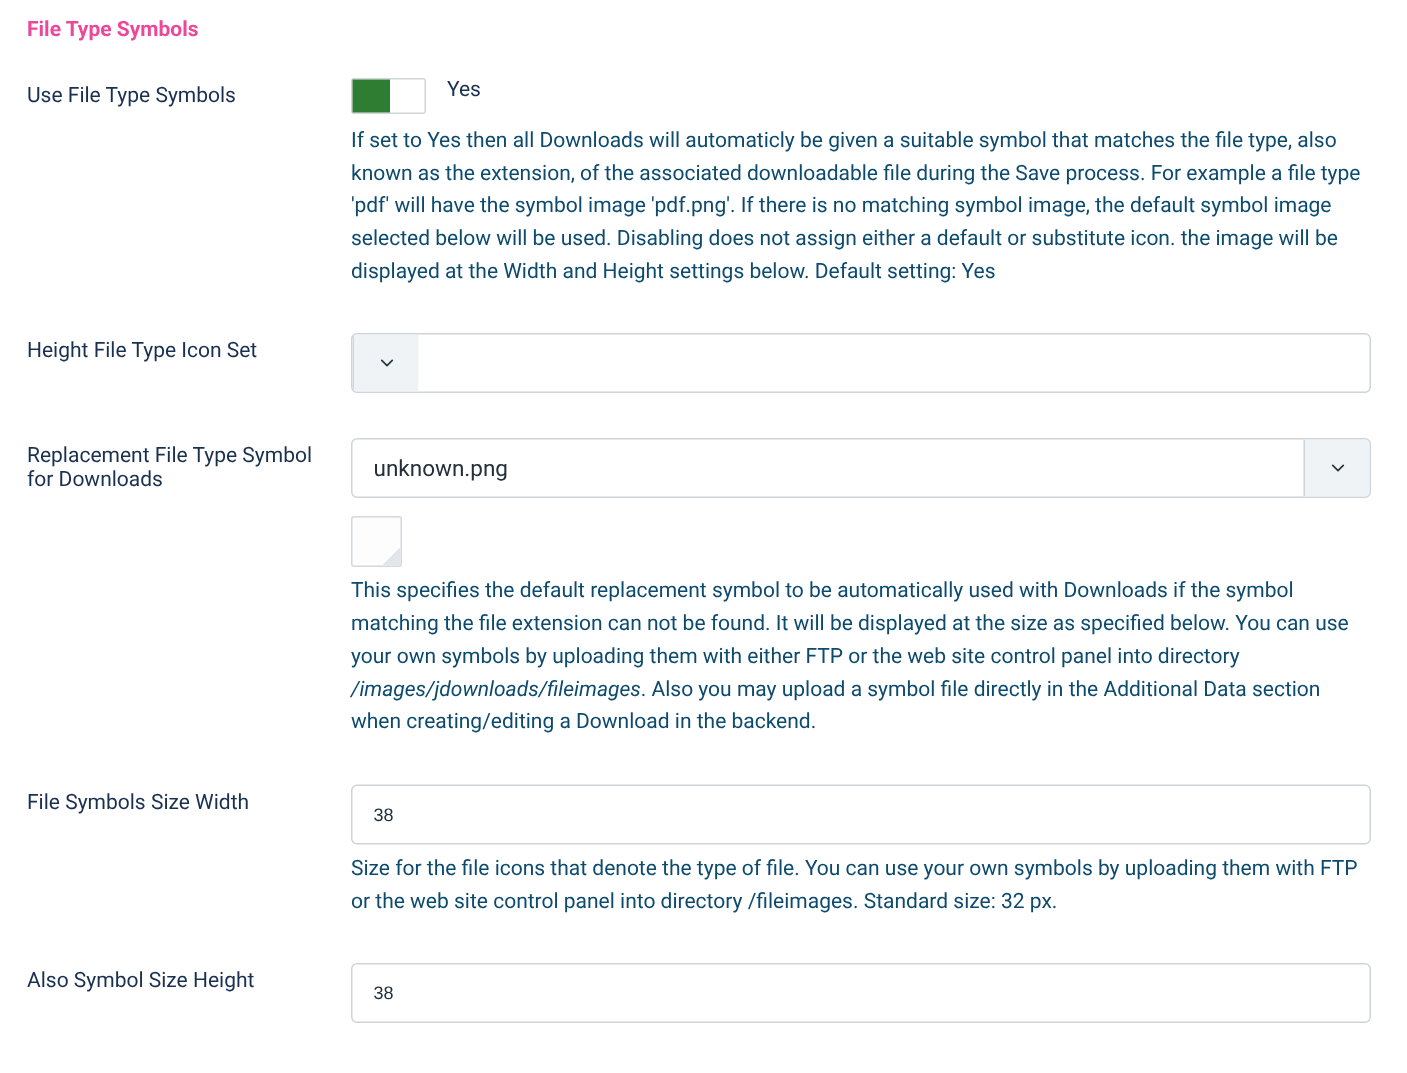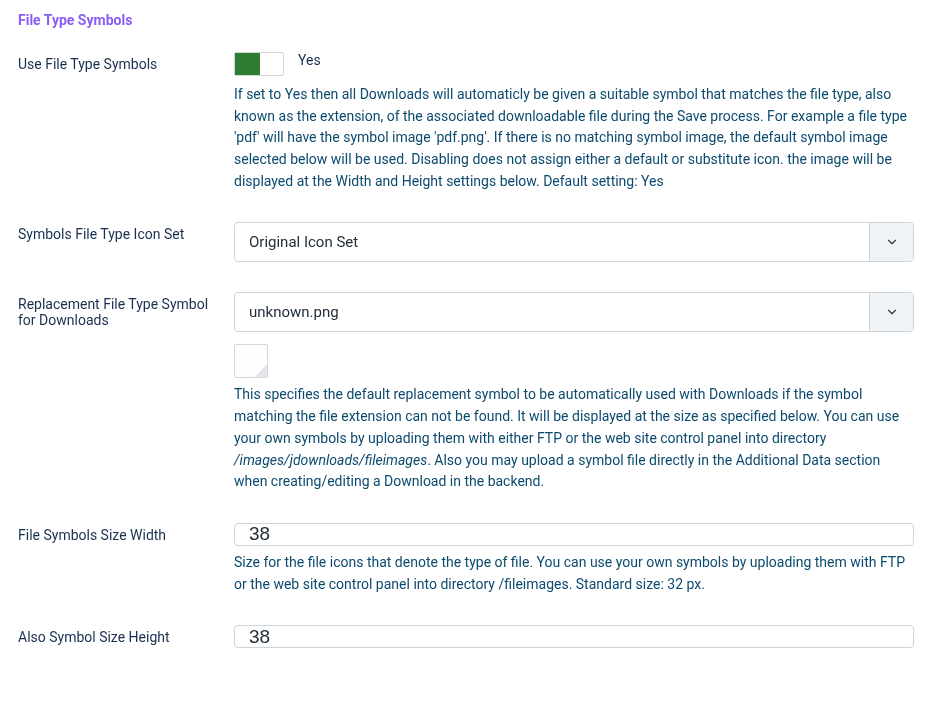--- a/index.html
+++ b/index.html
@@ -6,21 +6,21 @@
   body {
     margin: 0;
     padding: 12px 18px;
     font-family: -apple-system, BlinkMacSystemFont, "Segoe UI", Roboto, "Helvetica Neue", Arial, sans-serif;
     font-size: 14px;
     color: #354b60;
     background: #fff;
   }
   .section-title {
     font-weight: 700;
-    color: #8b5cf6;
+    color: #ec4899;
     margin: 0 0 24px 0;
     font-size: 14px;
   }
   .field-row {
     display: flex;
     align-items: flex-start;
     margin-bottom: 30px;
   }
   .field-label {
     width: 216px;
@@ -118,25 +118,25 @@
     content: "";
     position: absolute;
     right: 0; bottom: 0;
     width: 12px; height: 12px;
     background: linear-gradient(135deg, transparent 0 49%, #e2e6ea 50% 100%);
   }
 
   
   .text-input {
     width: 100%;
-    height: 23px;
+    height: 40px;
     border: 1px solid #cdd4da;
     border-radius: 4px;
     padding: 0 14px;
-    font-size: 19px;
+    font-size: 12px;
     color: #23303b;
     background: #fff;
   }
 </style>
 </head>
 <body>
 
 <div class="section-title">File Type Symbols</div>
 
 <div class="field-row">
@@ -146,24 +146,23 @@
       <div class="toggle">
         <div class="toggle-knob-on"></div>
       </div>
       <span class="toggle-state">Yes</span>
     </div>
     <div class="help-text">If set to Yes then all Downloads will automaticly be given a suitable symbol that matches the file type, also known as the extension, of the associated downloadable file during the Save process. For example a file type 'pdf' will have the symbol image 'pdf.png'. If there is no matching symbol image, the default symbol image selected below will be used. Disabling does not assign either a default or substitute icon. the image will be displayed at the Width and Height settings below. Default setting: Yes</div>
   </div>
 </div>
 
 <div class="field-row">
-  <div class="field-label">Symbols File Type Icon Set</div>
+  <div class="field-label">Height File Type Icon Set</div>
   <div class="field-body">
     <div class="select">
-      <div class="select-value">Original Icon Set</div>
       <div class="select-btn">
         <svg class="chevron" viewBox="0 0 24 24">
             <path d="M6 9l6 6 6-6" fill="none" stroke="#2a3642" stroke-width="2" stroke-linecap="round" stroke-linejoin="round"></path>
           </svg>
       </div>
     </div>
   </div>
 </div>
 
 <div class="field-row">

